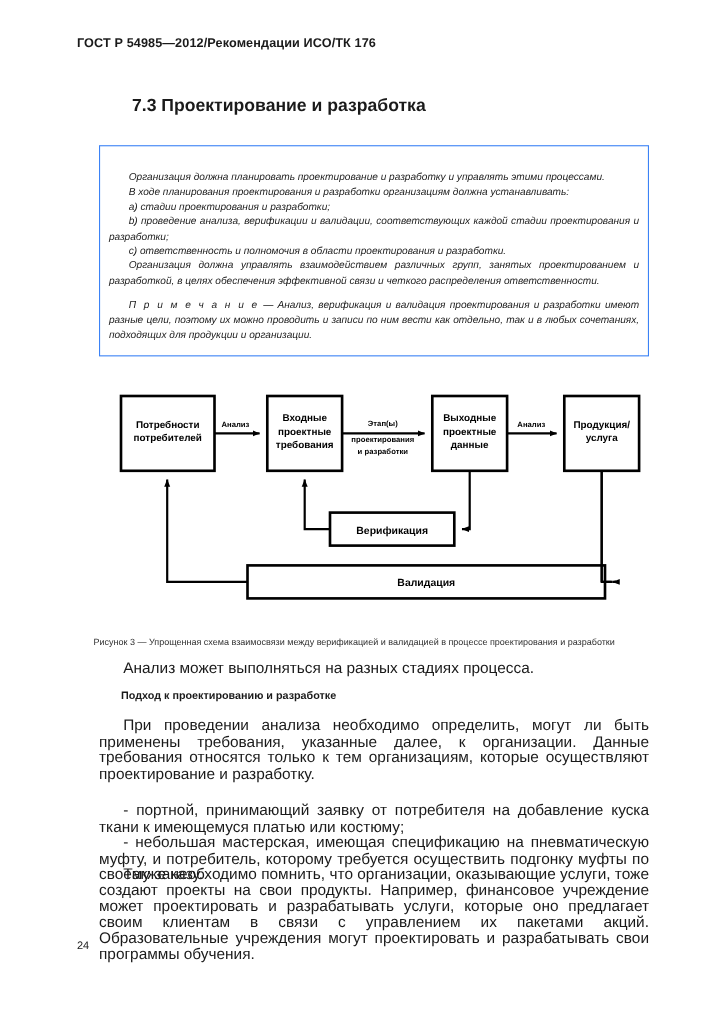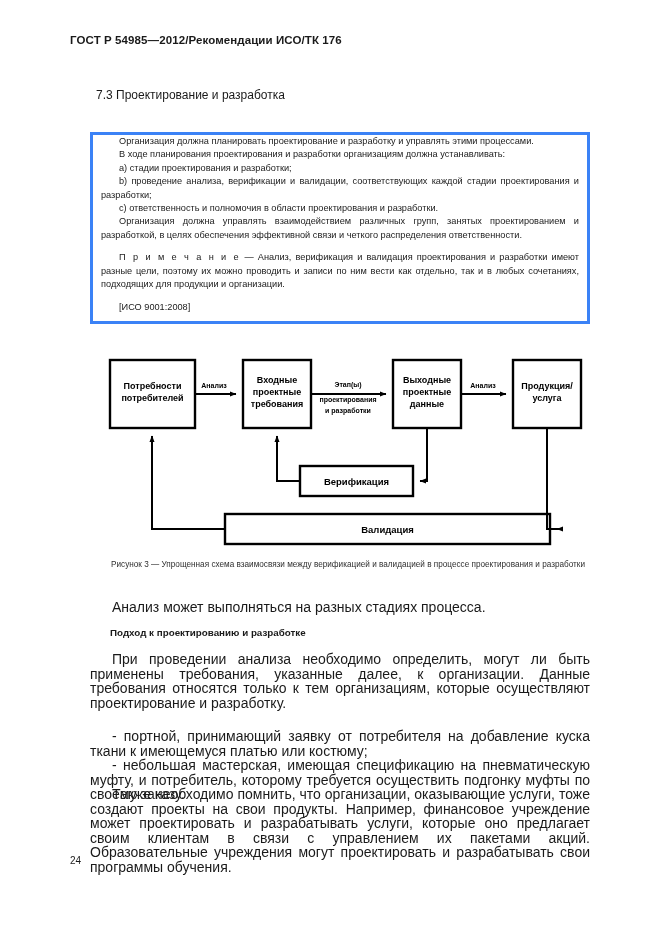--- a/index.html
+++ b/index.html
@@ -29,38 +29,39 @@
     left: 70px;
     font-size: 11.5px;
     font-weight: bold;
     letter-spacing: 0.1px;
     white-space: nowrap;
   }
 
   
   .h-clause {
     position: absolute;
-    left: 96px;
-    font-size: 12px;
-    font-weight: normal;
+    left: 120px;
+    font-size: 16px;
+    font-weight: bold;
     white-space: nowrap;
   }
   .h-73  { top: 88px; }
   .h-731 { top: 109px; }
 
   
   .std-box {
     position: absolute;
     left: 90px;
     top: 132px;
     width: 500px;
     height: 192px;
-    border: 3px solid #3b82f6;
+    border: 1px solid #3b82f6;
     box-sizing: border-box;
-    padding: 0 8px 0 8px;
+    padding: 22px 8px 0 8px;
+    font-style: italic;
   }
   .std-box p {
     margin: 0;
     font-size: 9.2px;
     line-height: 13.4px;
     text-align: justify;
     text-indent: 18px;
   }
   .note {
     margin-top: 9px !important;
@@ -82,23 +83,23 @@
     left: 0;
     top: 350px;
     width: 661px;
     height: 205px;
   }
   .figure-wrap svg { display: block; }
 
   .fig-caption {
     position: absolute;
     left: 85px;
-    top: 559px;
+    top: 578px;
     width: 500px;
-    text-align: right;
+    text-align: left;
     font-size: 8.2px;
     line-height: 12px;
     color: #303030;
   }
 
   
   .body-text {
     position: absolute;
     left: 90px;
     width: 500px;
@@ -143,21 +144,20 @@
   <div class="h-clause h-73">7.3  Проектирование и разработка</div>
 
   <div class="std-box">
     <p>Организация должна планировать проектирование и разработку и управлять этими процессами.</p>
     <p>В ходе планирования проектирования и разработки организациям должна устанавливать:</p>
     <p>a) стадии проектирования и разработки;</p>
     <p>b) проведение анализа, верификации и валидации, соответствующих каждой стадии проектирования и разработки;</p>
     <p>c) ответственность и полномочия в области проектирования и разработки.</p>
     <p>Организация должна управлять взаимодействием различных групп, занятых проектированием и разработкой, в целях обеспечения эффективной связи и четкого распределения ответственности.</p>
     <p class="note"><span class="sp">П р и м е ч а н и е</span><span> — </span><span>Анализ, верификация и валидация проектирования и разработки имеют разные цели, поэтому их можно проводить и записи по ним вести как отдельно, так и в любых сочетаниях, подходящих для продукции и организации.</span></p>
-    <p class="iso-ref">[ИСО 9001:2008]</p>
   </div>
 
   <div class="figure-wrap">
     <svg width="661" height="205" viewBox="0 0 661 205" xmlns="http://www.w3.org/2000/svg">
       <defs>
         <marker id="ah" markerWidth="7" markerHeight="7" refX="6.4" refY="3.0" orient="auto" markerUnits="userSpaceOnUse">
           <path d="M0,0.3 L6.8,3.0 L0,5.7 z" fill="#000000"></path>
         </marker>
       </defs>
 

